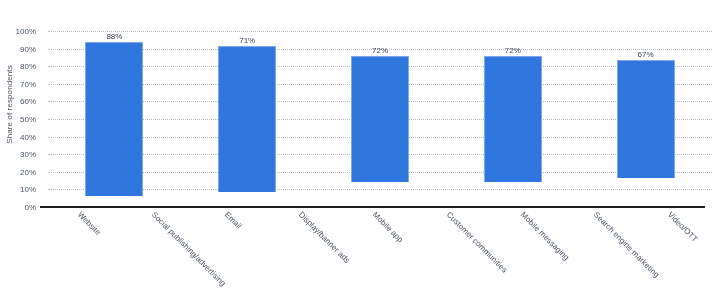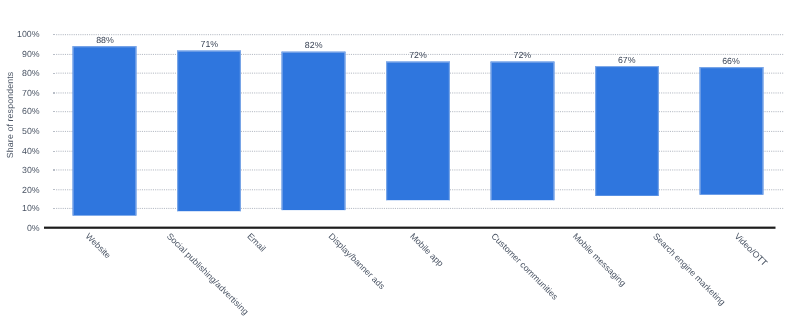--- a/index.html
+++ b/index.html
@@ -183,44 +183,34 @@
         <div class="bar" style="height: 154.88px; background: rgb(47, 118, 222); border-color: rgb(127, 169, 232);">
           <div class="bar-value" style="color: rgb(58, 68, 86);">88%</div>
         </div>
       </div>
       <div class="bar-slot">
         <div class="bar" style="height: 146.08px; background: rgb(47, 118, 222); border-color: rgb(127, 169, 232);">
           <div class="bar-value" style="color: rgb(58, 68, 86);">71%</div>
         </div>
       </div>
       <div class="bar-slot">
-        <div class="bar" style="height: 144.32px; background: rgb(47, 118, 222); border-color: rgb(127, 169, 232);">
-          <div class="bar-value" style="color: rgb(58, 68, 86);">82%</div>
-        </div>
-      </div>
-      <div class="bar-slot">
         <div class="bar" style="height: 126.72px; background: rgb(47, 118, 222); border-color: rgb(127, 169, 232);">
           <div class="bar-value" style="color: rgb(58, 68, 86);">72%</div>
         </div>
       </div>
       <div class="bar-slot">
         <div class="bar" style="height: 126.72px; background: rgb(47, 118, 222); border-color: rgb(127, 169, 232);">
           <div class="bar-value" style="color: rgb(58, 68, 86);">72%</div>
         </div>
       </div>
       <div class="bar-slot">
         <div class="bar" style="height: 117.92px; background: rgb(47, 118, 222); border-color: rgb(127, 169, 232);">
           <div class="bar-value" style="color: rgb(58, 68, 86);">67%</div>
         </div>
       </div>
-      <div class="bar-slot">
-        <div class="bar" style="height: 116.16px; background: rgb(47, 118, 222); border-color: rgb(127, 169, 232);">
-          <div class="bar-value" style="color: rgb(58, 68, 86);">66%</div>
-        </div>
-      </div>
     </div>
 
   <div class="cat-layer" id="cat-layer">
       <div class="cat-slot">
         <div class="cat-label" style="color: rgb(74, 84, 100);">Website</div>
       </div>
       <div class="cat-slot">
         <div class="cat-label" style="color: rgb(74, 84, 100);">Social publishing/advertising</div>
       </div>
       <div class="cat-slot">

